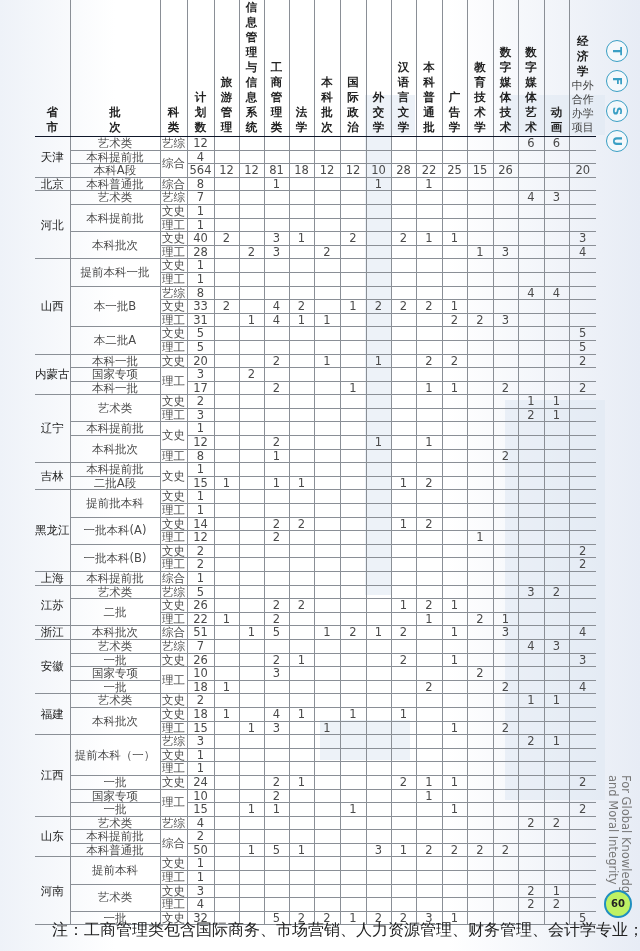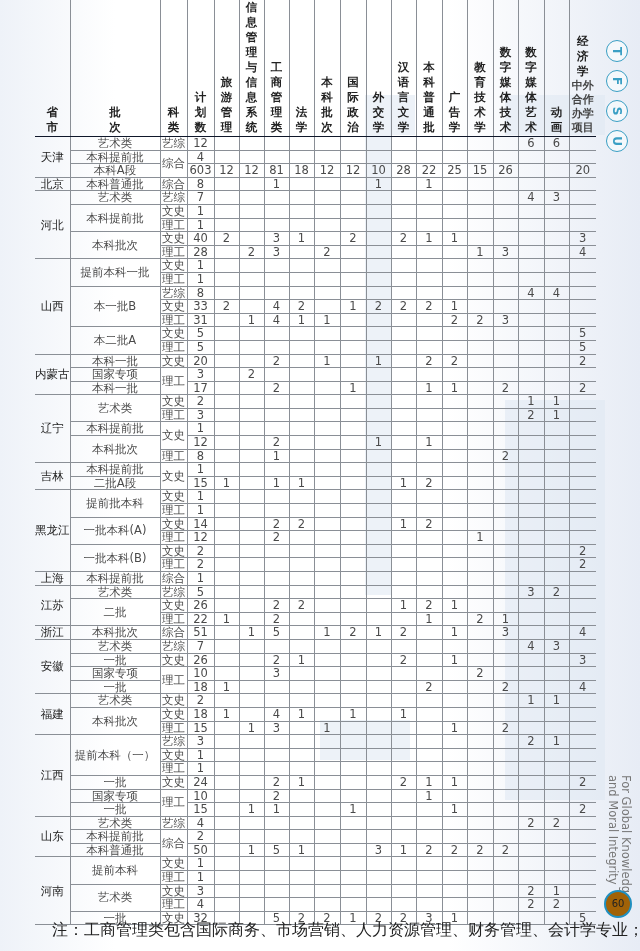--- a/index.html
+++ b/index.html
@@ -13,21 +13,21 @@
   #tbl thead th.nol{border-left:none;text-align:center;}
   #tbl thead th.nor{border-right:none;}
   #tbl td.prov{font-weight:normal;color:#222;border-left:none;}
   #tbl td.last{border-right:none;}
   .vhead{display:inline-block;width:13px;}
   .foot{position:absolute;left:52px;top:920px;font-size:16px;font-weight:normal;color:#222;z-index:2;white-space:nowrap;}
   .badges{position:absolute;left:606px;top:40px;width:24px;z-index:2;}
   .badge{width:20px;height:20px;border:1.5px solid #3a9fc4;border-radius:50%;color:#3a9fc4;font-size:12px;font-weight:bold;text-align:center;line-height:20px;margin-bottom:8px;background:#f4f8fb;}
   .badge span{display:inline-block;transform:rotate(90deg);}
   .side{position:absolute;left:606px;top:775px;writing-mode:vertical-rl;font-size:11.5px;color:#777;line-height:13px;z-index:2;}
-  .pg{position:absolute;left:604px;top:890px;width:24px;height:24px;border:2px solid #1f8fc0;border-radius:50%;background:#a16207;font-size:10px;font-weight:normal;color:#222;text-align:center;line-height:24px;z-index:2;}
+  .pg{position:absolute;left:604px;top:890px;width:24px;height:24px;border:2px solid #1f8fc0;border-radius:50%;background:#bef264;font-size:10px;font-weight:bold;color:#222;text-align:center;line-height:24px;z-index:2;}
 </style>
 </head>
 <body>
 
 <div class="bgband" style="left:365px;top:95px;width:27px;height:500px;"></div>
 <div class="bgband" style="left:390px;top:95px;width:25px;height:40px;"></div>
 <div class="bgband" style="left:505px;top:95px;width:100px;height:40px;"></div>
 <div class="bgband" style="left:505px;top:400px;width:100px;height:400px;"></div>
 <div class="bgband" style="left:320px;top:720px;width:90px;height:40px;"></div>
 
@@ -66,21 +66,21 @@
         <th><span class="vhead">本科批次</span></th>
         <th><span class="vhead">国际政治</span></th>
         <th><span class="vhead">外交学</span></th>
         <th><span class="vhead">汉语言文学</span></th>
         <th><span class="vhead">本科普通批</span></th>
         <th><span class="vhead">广告学</span></th>
         <th><span class="vhead">教育技术学</span></th>
         <th><span class="vhead">数字媒体技术</span></th>
         <th><span class="vhead">数字媒体艺术</span></th>
         <th><span class="vhead">动画</span></th>
-        <th class="nor"><span class="vhead">经济学</span><br><span class="sub" style="display:inline-block;width:26px;font-weight:bold;color:#444;font-size:11px;line-height:14px">中外合作办学项目</span></th>
+        <th class="nor"><span class="vhead">经济学</span><br><span class="sub" style="display:inline-block;width:26px;font-weight:normal;color:#444;font-size:11px;line-height:14px">中外合作办学项目</span></th>
       </tr>
   </thead>
   <tbody id="tbody">
       <tr>
         <td rowspan="3" class="prov">天津</td>
         <td>艺术类</td>
         <td>艺综</td>
         <td>12</td>
         <td></td>
         <td></td>
@@ -113,21 +113,21 @@
         <td></td>
         <td></td>
         <td></td>
         <td></td>
         <td></td>
         <td></td>
         <td class="last"></td>
       </tr>
       <tr>
         <td>本科A段</td>
-        <td>603</td>
+        <td>564</td>
         <td>12</td>
         <td>12</td>
         <td>81</td>
         <td>18</td>
         <td>12</td>
         <td>12</td>
         <td>10</td>
         <td>28</td>
         <td>22</td>
         <td>25</td>

